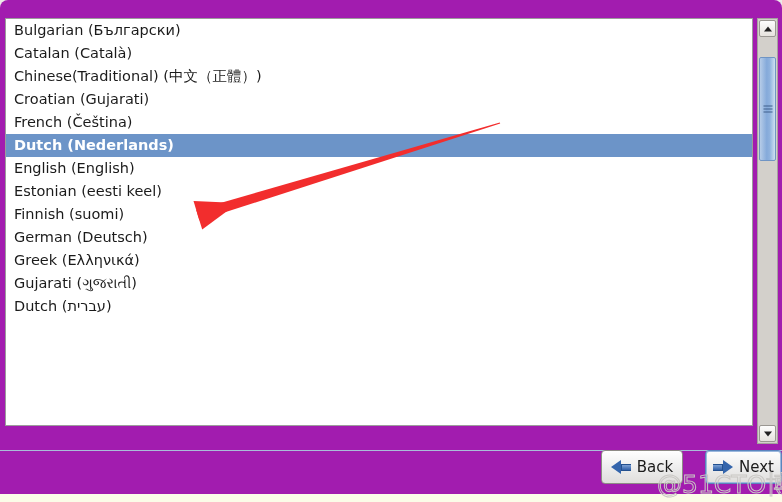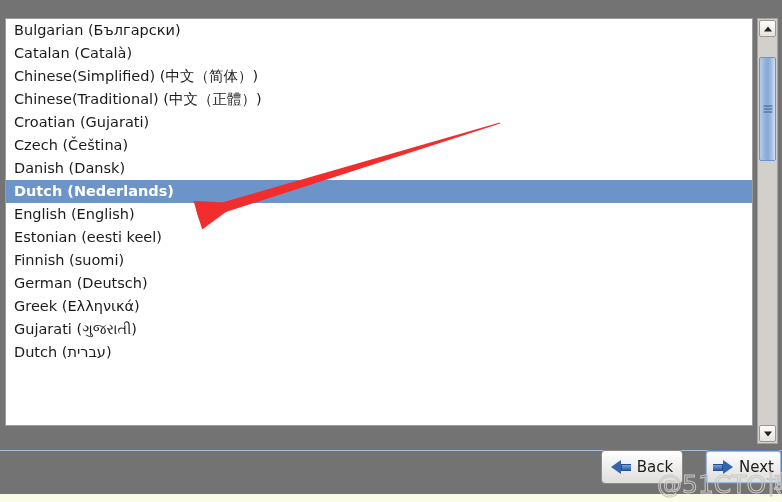--- a/index.html
+++ b/index.html
@@ -11,21 +11,22 @@
     height: 502px;
     background: #eceae8;
     font-family: "DejaVu Sans", "Liberation Sans", sans-serif;
     overflow: hidden;
     position: relative;
   }
 
   #root {
     position: absolute;
     inset: 0;
-    background: #737373;
+    background: #a21caf;
+    border-radius: 8px;
   }
 
   
   .list-panel {
     position: absolute;
     left: 5px;
     top: 18px;
     width: 748px;
     height: 408px;
     background: #ffffff;
@@ -218,25 +219,23 @@
 </style>
 </head>
 <body>
 
 <div id="root">
 
   <div class="list-panel">
     <div class="list-inner" id="lang-list">
         <div class="lang-row">Bulgarian (Български)</div>
         <div class="lang-row">Catalan (Català)</div>
-        <div class="lang-row">Chinese(Simplified) (中文（简体）)</div>
         <div class="lang-row">Chinese(Traditional) (中文（正體）)</div>
         <div class="lang-row">Croatian (Gujarati)</div>
-        <div class="lang-row">Czech (Čeština)</div>
-        <div class="lang-row">Danish (Dansk)</div>
+        <div class="lang-row">French (Čeština)</div>
         <div class="lang-row selected">Dutch (Nederlands)</div>
         <div class="lang-row">English (English)</div>
         <div class="lang-row">Estonian (eesti keel)</div>
         <div class="lang-row">Finnish (suomi)</div>
         <div class="lang-row">German (Deutsch)</div>
         <div class="lang-row">Greek (Ελληνικά)</div>
         <div class="lang-row">Gujarati (ગુજરાતી)</div>
         <div class="lang-row">Dutch (עברית)</div>
       </div>
   </div>

